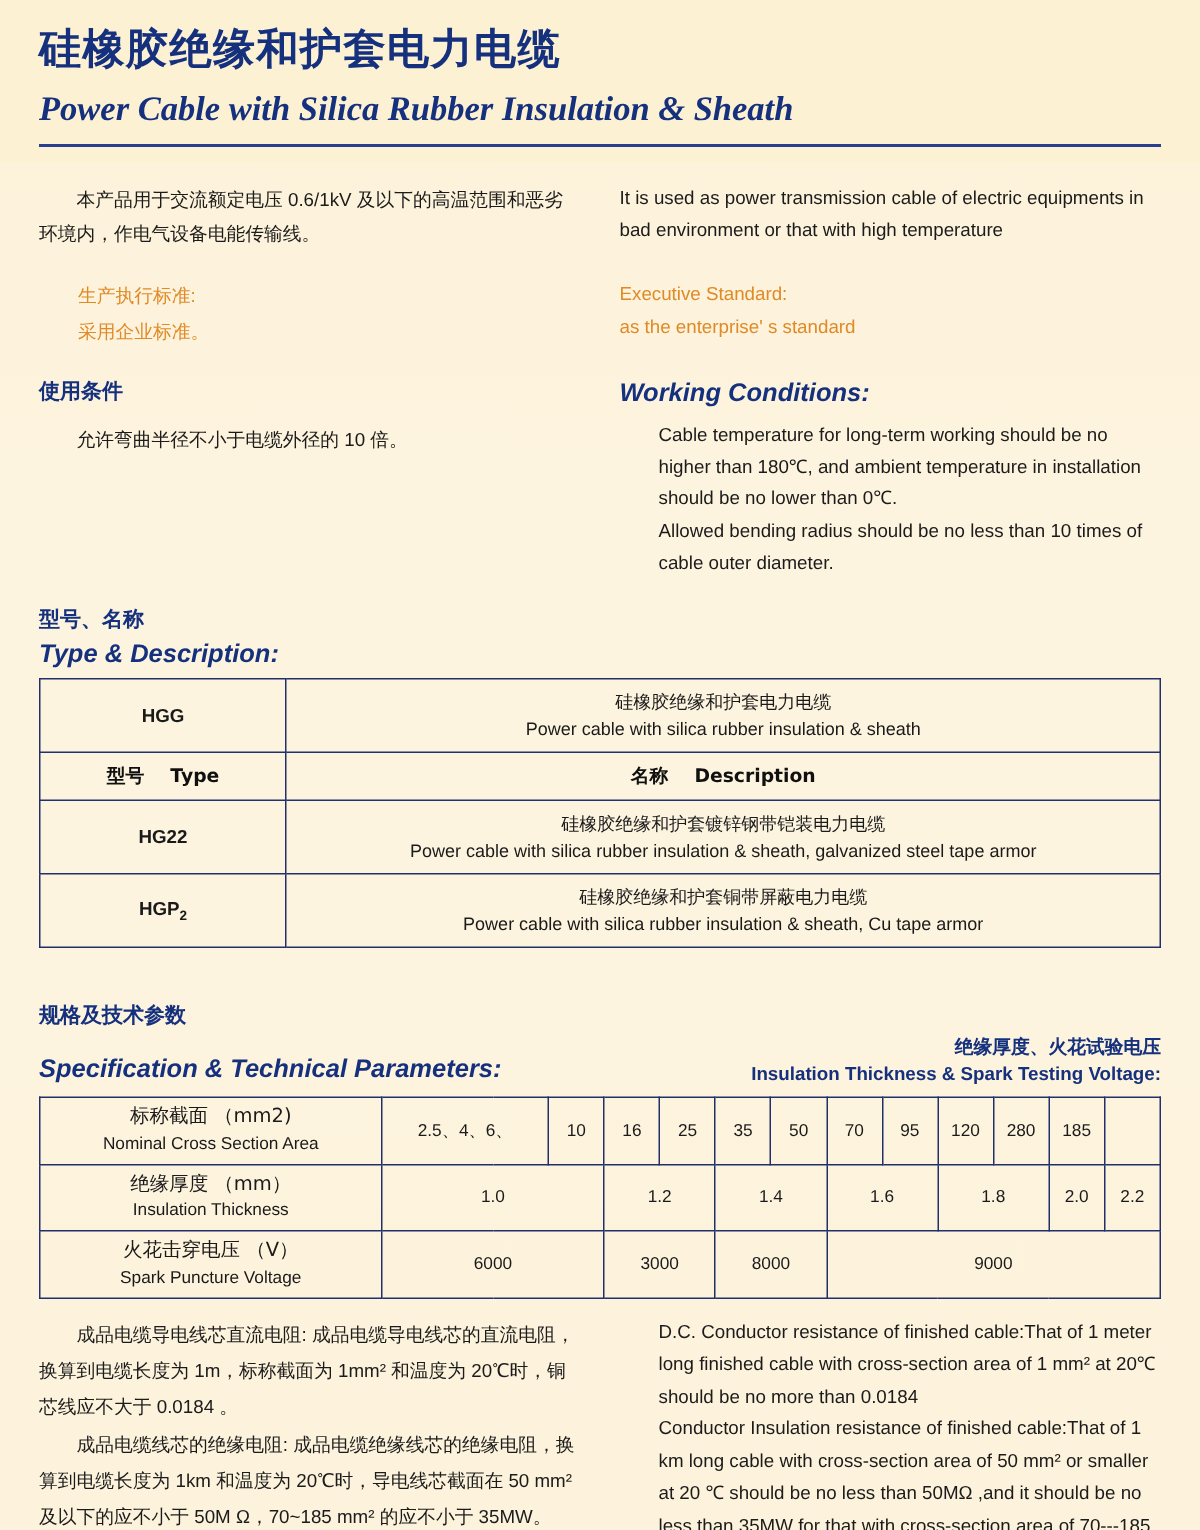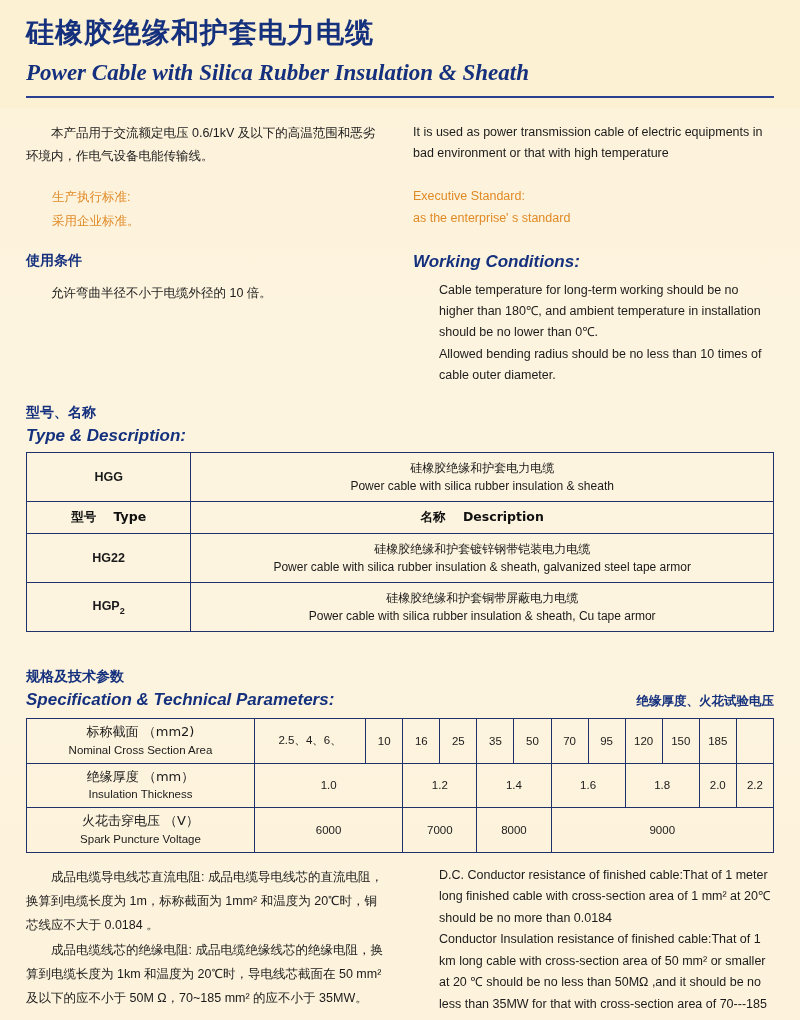--- a/index.html
+++ b/index.html
@@ -298,40 +298,41 @@
 
     <div class="spacer-18"></div>
     <div class="spacer-18"></div>
 
     <div>
       <div class="sec-title-cn">规格及技术参数</div>
       <div class="head-row">
         <div class="sec-title-en">Specification &amp; Technical Parameters:</div>
         <div class="right-title">
           <div class="t1">绝缘厚度、火花试验电压</div>
+          <div class="t2">Insulation Thickness &amp; Spark Testing Voltage:</div>
         </div>
       </div>
 
       <table class="spec-table">
         <tbody id="spec-body">
             <tr>
               <td class="rowlabel">
                 <span class="rl-cn">标称截面    （mm2)</span>
                 <span class="rl-en">Nominal Cross Section Area</span>
               </td>
               <td colspan="3">2.5、4、6、</td>
               <td>10</td>
               <td>16</td>
               <td>25</td>
               <td>35</td>
               <td>50</td>
               <td>70</td>
               <td>95</td>
               <td>120</td>
-              <td>150</td>
+              <td>280</td>
               <td>185</td>
             </tr>
             <tr>
               <td class="rowlabel">
                 <span class="rl-cn">绝缘厚度    （mm）</span>
                 <span class="rl-en">Insulation Thickness</span>
               </td>
               <td colspan="4">1.0</td>
               <td colspan="2">1.2</td>
               <td colspan="2">1.4</td>
@@ -339,21 +340,21 @@
               <td colspan="2">1.8</td>
               <td>2.0</td>
               <td>2.2</td>
             </tr>
             <tr>
               <td class="rowlabel">
                 <span class="rl-cn">火花击穿电压    （V）</span>
                 <span class="rl-en">Spark Puncture Voltage</span>
               </td>
               <td colspan="4">6000</td>
-              <td colspan="2">7000</td>
+              <td colspan="2">3000</td>
               <td colspan="2">8000</td>
               <td colspan="6">9000</td>
             </tr>
           </tbody>
       </table>
     </div>
 
     <div class="two-col bottom-text">
       <div class="col">
         <div class="cn indent">成品电缆导电线芯直流电阻: 成品电缆导电线芯的直流电阻，换算到电缆长度为 1m，标称截面为 1mm² 和温度为 20℃时，铜芯线应不大于 0.0184  。</div>

